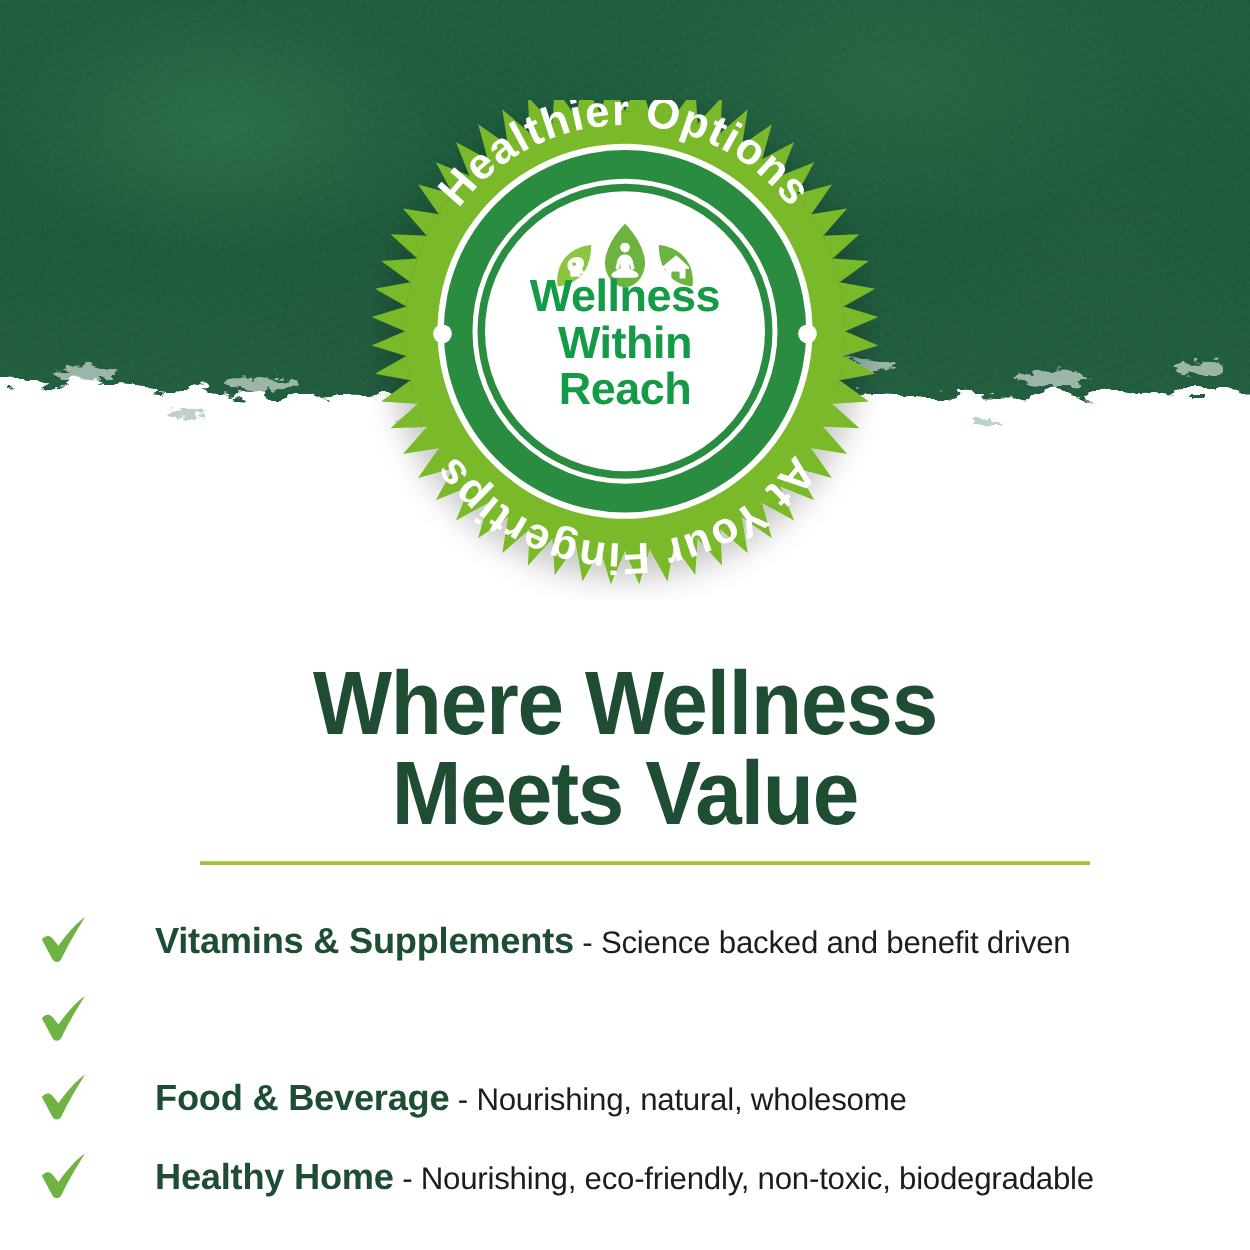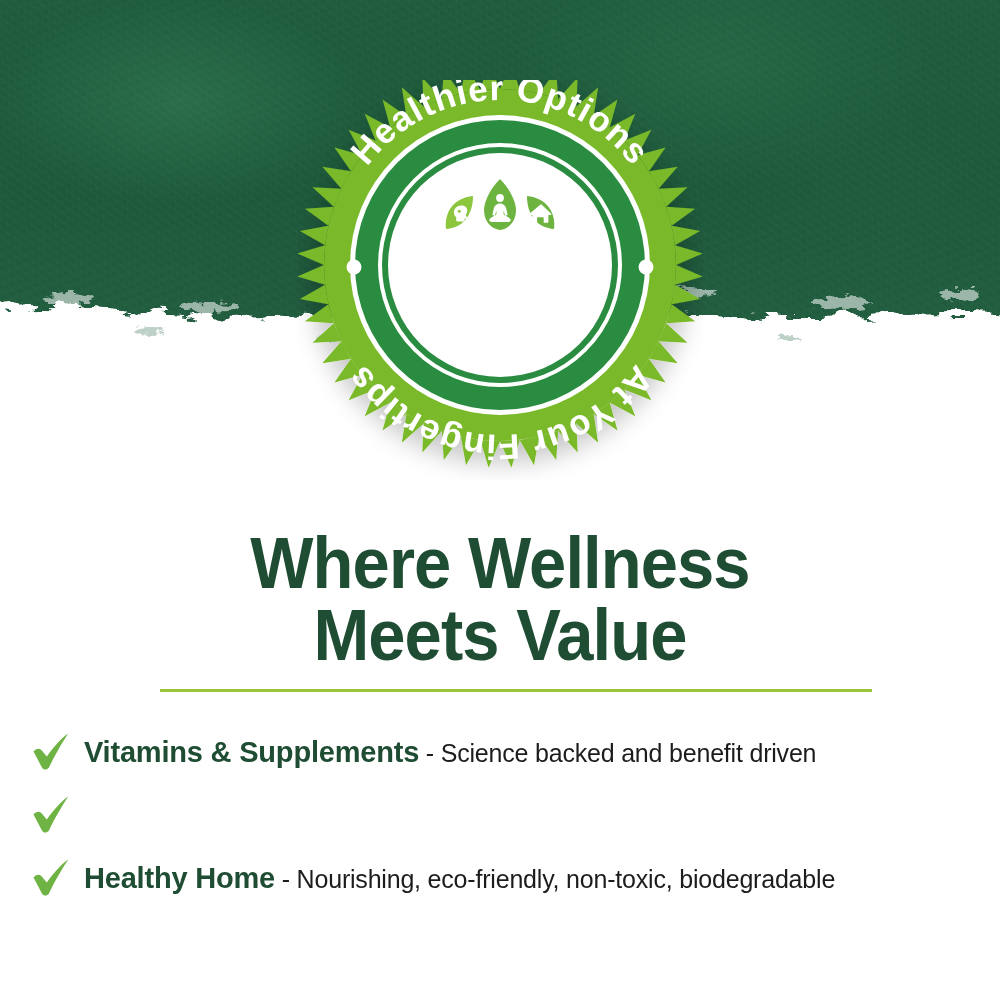--- a/index.html
+++ b/index.html
@@ -152,20 +152,21 @@
     width: 42px;
     height: 40px;
     position: relative;
     top: 9px;
     margin-right: 12px;
   }
   .check svg { display: block; }
 
   .b-text {
     white-space: nowrap;
+    margin-left: 40px;
   }
   .b-label {
     color: #1f4d33;
     font-weight: bold;
     font-size: 29px;
     letter-spacing: -0.2px;
   }
   .b-desc {
     color: #1c1c1c;
     font-weight: normal;
@@ -286,20 +287,25 @@
         </span>
 
         <span>
           <svg width="37" height="44" viewBox="0 0 37 44">
             <path d="M4 8 C4 28 15 40 31 41 C33 25 24 10 4 8 Z" fill="#6cb33f"></path>
             <path d="M17.5 16.5 L6.8 25.4 c-0.7 0.6-0.3 1.7 0.6 1.7 l2.0 0 0 6.6 c0 0.6 0.5 1.1 1.1 1.1 l3.6 0 0-4.6 c0-0.6 0.5-1.0 1.0-1.0 l4.6 0 c0.6 0 1.0 0.5 1.0 1.0 l0 4.6 3.6 0 c0.6 0 1.1-0.5 1.1-1.1 l0-6.6 2.0 0 c0.9 0 1.3-1.1 0.6-1.7 L18.5 16.5 c-0.3-0.2-0.7-0.2-1.0 0 z" fill="#ffffff"></path>
           </svg>
         </span>
       </div>
 
+      <div class="wwr">
+        <div>Wellness</div>
+        <div>Within</div>
+        <div>Reach</div>
+      </div>
     </div>
   </div>
 
   <div class="headline">
     <div>Where Wellness</div>
     <div>Meets Value</div>
   </div>
 
   <div class="divider"></div>
 
@@ -317,27 +323,37 @@
     </div>
 
     <div class="bullet-row">
       <span class="check">
         <svg width="42" height="40" viewBox="0 0 42 40">
           <path d="M3.5 20.5 C6 17.5 9 16.8 11.6 19.2 L16.8 25.6 C24.5 14.8 31.5 7.2 38.2 2.6 C33.6 9.6 25.6 22.6 18.8 36.8 C16.6 39.4 13.4 39.0 11.8 36.2 Z" fill="#6eb343"></path>
         </svg>
       </span>
     </div>
 
-
     <div class="bullet-row">
       <span class="check">
         <svg width="42" height="40" viewBox="0 0 42 40">
           <path d="M3.5 20.5 C6 17.5 9 16.8 11.6 19.2 L16.8 25.6 C24.5 14.8 31.5 7.2 38.2 2.6 C33.6 9.6 25.6 22.6 18.8 36.8 C16.6 39.4 13.4 39.0 11.8 36.2 Z" fill="#6eb343"></path>
         </svg>
       </span>
       <span class="b-text">
+        <span class="b-label">Food &amp; Beverage</span><span class="b-desc"> - Nourishing, natural, wholesome</span>
+      </span>
+    </div>
+
+    <div class="bullet-row">
+      <span class="check">
+        <svg width="42" height="40" viewBox="0 0 42 40">
+          <path d="M3.5 20.5 C6 17.5 9 16.8 11.6 19.2 L16.8 25.6 C24.5 14.8 31.5 7.2 38.2 2.6 C33.6 9.6 25.6 22.6 18.8 36.8 C16.6 39.4 13.4 39.0 11.8 36.2 Z" fill="#6eb343"></path>
+        </svg>
+      </span>
+      <span class="b-text">
         <span class="b-label">Healthy Home</span><span class="b-desc"> - Nourishing, eco-friendly, non-toxic, biodegradable</span>
       </span>
     </div>
 
   </div>
 
 </div>
 
 </body></html>

